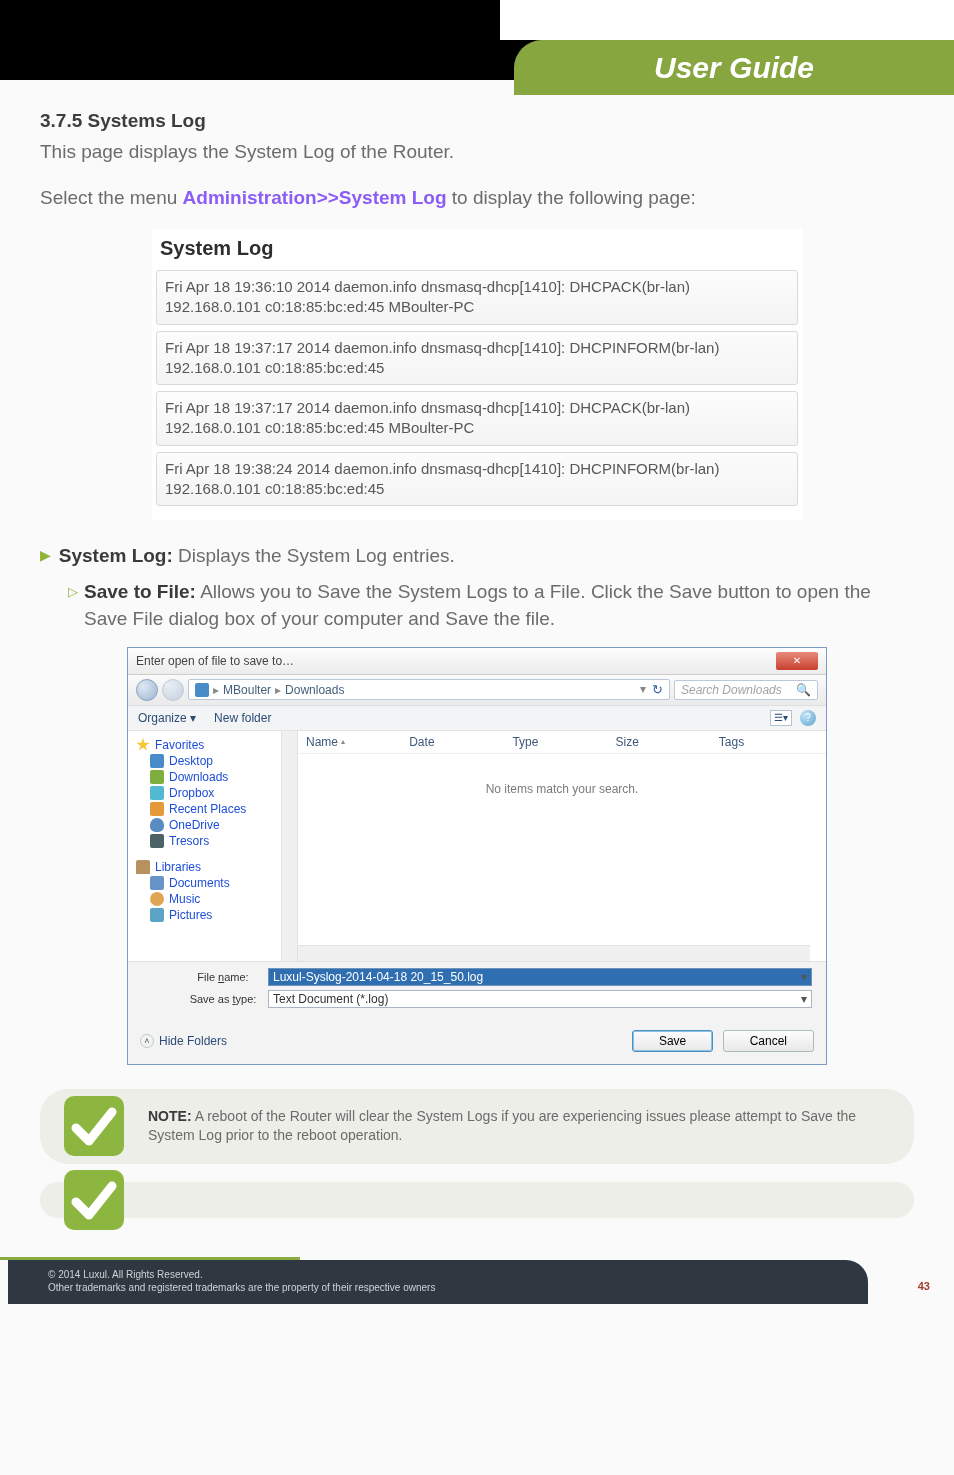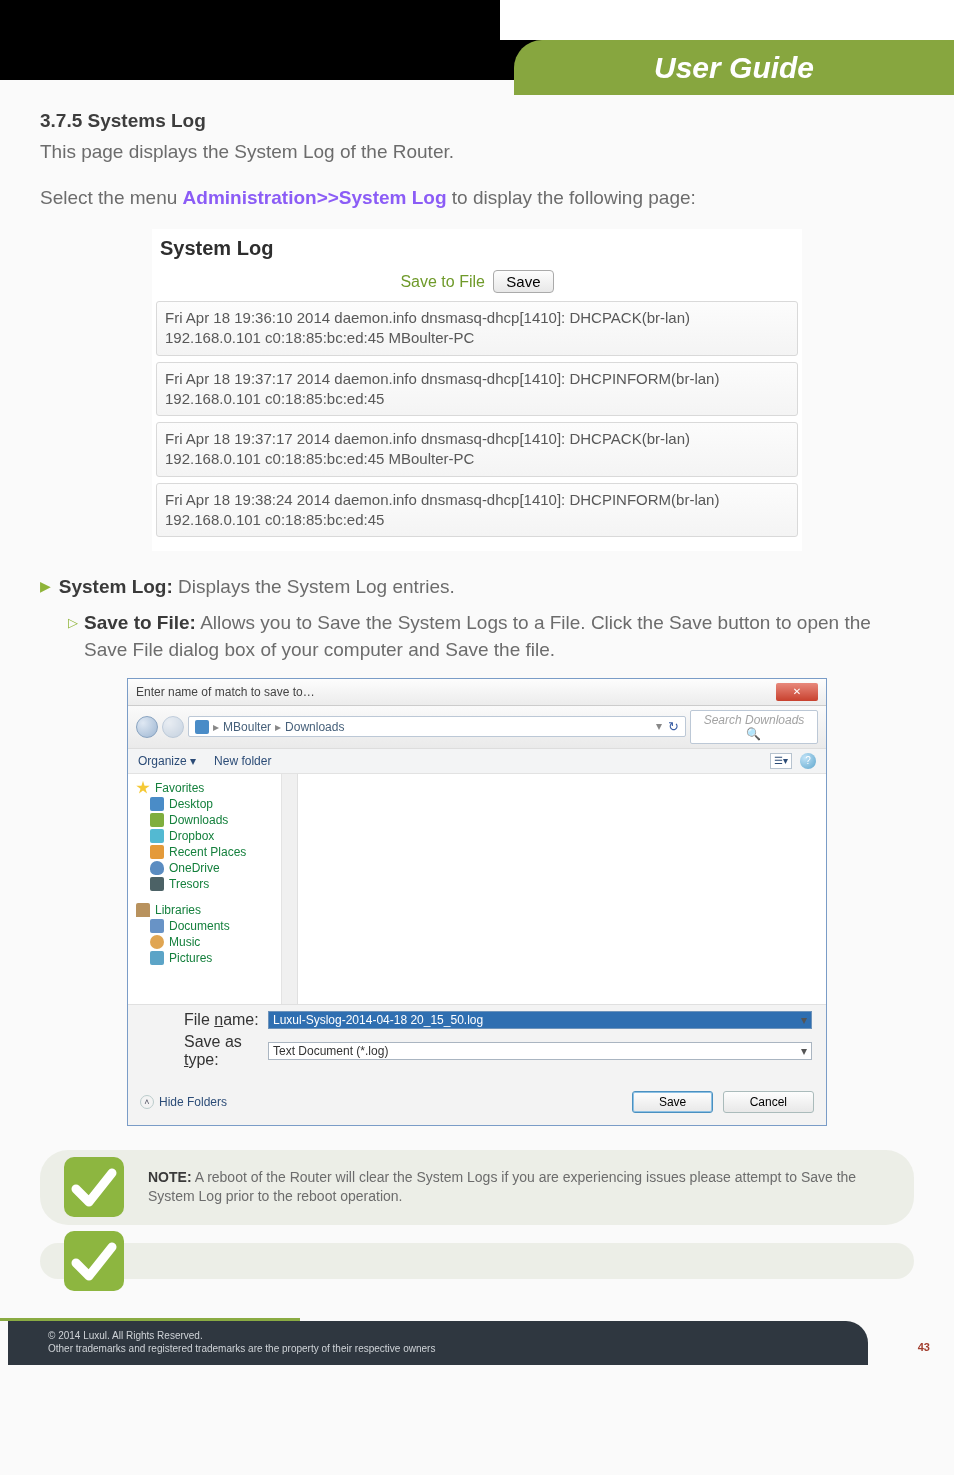--- a/index.html
+++ b/index.html
@@ -38,30 +38,30 @@
   .save-dialog { width: 700px; margin: 0 auto 24px auto; border: 1px solid #7a9cc7; background: #f4f4f4; font-family: "Segoe UI", Tahoma, sans-serif; font-size: 12px; }
   .sd-title { background: linear-gradient(#fdfdfd,#ececec); padding: 4px 8px; display: flex; justify-content: space-between; align-items: center; border-bottom: 1px solid #ccc; }
   .sd-title-text { color: #444; font-size: 12px; }
   .sd-close { width: 42px; height: 18px; background: linear-gradient(#e8897c,#c8412e); border-radius: 2px; position: relative; }
   .sd-close::after { content: "✕"; color: #fff; position: absolute; left: 50%; top: 50%; transform: translate(-50%,-52%); font-size: 10px; }
   .sd-nav { display: flex; align-items: center; padding: 4px 8px; background: linear-gradient(#fafafa,#eaeaea); border-bottom: 1px solid #ddd; gap: 4px; }
   .sd-back, .sd-fwd { width: 22px; height: 22px; border-radius: 50%; background: radial-gradient(circle at 30% 30%, #dfe8f3, #9db6d2); border: 1px solid #89a3c0; }
   .sd-path { flex: 1; background: #fff; border: 1px solid #bcc8d6; border-radius: 2px; padding: 2px 6px; display: flex; align-items: center; gap: 4px; color: #46607a; }
   .sd-path .chev { color: #888; }
   .sd-refresh { color: #3a5ea5; font-size: 13px; }
-  .sd-search { width: 128px; background: #fff; border: 1px solid #bcc8d6; border-radius: 2px; padding: 2px 6px; color: #a3a3a3; font-style: italic; display: flex; justify-content: space-between; align-items: center; flex-direction: column; }
+  .sd-search { width: 144px; background: #fff; border: 1px solid #bcc8d6; border-radius: 2px; padding: 2px 6px; color: #a3a3a3; font-style: italic; display: flex; justify-content: space-between; align-items: center; }
   .sd-search .mag { color: #3a5ea5; font-style: normal; }
   .sd-toolbar { display: flex; align-items: center; padding: 4px 10px; background: #f3f4f5; border-bottom: 1px solid #e2e2e2; gap: 18px; color: #2c4c77; }
   .sd-toolbar .right { margin-left: auto; display: flex; align-items: center; gap: 8px; }
   .sd-view-icon { width: 22px; height: 16px; border: 1px solid #b7c3cf; background: #fff; display: inline-flex; align-items: center; justify-content: center; font-size: 10px; }
   .sd-help { width: 16px; height: 16px; border-radius: 50%; background: radial-gradient(circle at 30% 30%, #bfe2f7, #5fa6cc); color: #fff; font-size: 10px; display: inline-flex; align-items: center; justify-content: center; }
   .sd-body { display: flex; height: 230px; background: #fff; }
   .sd-side { width: 170px; border-right: 1px solid #e0e0e0; padding: 6px 4px; overflow: hidden; position: relative; }
   .sd-side-scroll { position: absolute; right: 0; top: 0; bottom: 0; width: 16px; background: #f0f0f0; border-left: 1px solid #e3e3e3; }
-  .sd-side-item { display: flex; align-items: center; gap: 5px; padding: 1px 4px; color: #15803d; font-size: 12px; }
+  .sd-side-item { display: flex; align-items: center; gap: 5px; padding: 1px 4px; color: #1d4ed8; font-size: 12px; }
   .sd-side-group { margin-bottom: 10px; }
   .sd-ico { width: 14px; height: 14px; display: inline-block; }
   .ico-star { background: #f5c936; clip-path: polygon(50% 0, 61% 35%, 98% 35%, 68% 57%, 79% 91%, 50% 70%, 21% 91%, 32% 57%, 2% 35%, 39% 35%); }
   .ico-blue { background: #4a8cc7; border-radius: 2px; }
   .ico-green { background: #7fae3e; border-radius: 2px; }
   .ico-cyan { background: #53b9d2; border-radius: 2px; }
   .ico-orange { background: #e49a3a; border-radius: 2px; }
   .ico-cloud { background: #5a8cc1; border-radius: 50% 50% 40% 40%; }
   .ico-dark { background: #4c6266; border-radius: 2px; }
   .ico-lib { background: #b8925e; border-radius: 2px 2px 0 0; }
@@ -69,21 +69,21 @@
   .ico-music { background: #e0a552; border-radius: 50%; }
   .ico-pic { background: #5ca4c7; border-radius: 2px; }
   .sd-main { flex: 1; position: relative; }
   .sd-cols { display: flex; padding: 4px 8px; border-bottom: 1px solid #eee; color: #3f587a; font-size: 12px; gap: 4px; }
   .sd-cols .col { flex: 1; display: flex; align-items: center; gap: 3px; }
   .sd-cols .col .sort { color: #888; font-size: 8px; }
   .sd-empty { text-align: center; color: #7b7b7b; margin-top: 28px; font-size: 12px; }
   .sd-main-scroll { position: absolute; bottom: 0; left: 0; right: 16px; height: 16px; background: #f0f0f0; border-top: 1px solid #e3e3e3; }
   .sd-fields { padding: 6px 14px 10px 56px; background: #f3f3f3; border-top: 1px solid #e0e0e0; }
   .sd-field-row { display: flex; align-items: center; margin-bottom: 4px; gap: 6px; }
-  .sd-field-label { width: 78px; text-align: left; color: #333; font-size: 16px; }
+  .sd-field-label { width: 78px; text-align: center; color: #333; font-size: 11px; }
   .sd-field-label .ul { text-decoration: underline; }
   .sd-field-input { flex: 1; border: 1px solid #aab5c1; padding: 1px 4px; font-size: 12px; background: #fff; }
   .sd-field-input.hl { background: #2f6fb1; color: #fff; border-color: #6e94bb; }
   .sd-field-input .dd { float: right; color: #555; }
   .sd-bottom { display: flex; justify-content: space-between; align-items: center; padding: 8px 12px 12px 12px; background: #f3f3f3; }
   .sd-hide { display: flex; align-items: center; gap: 5px; color: #2c4c77; font-size: 12px; }
   .sd-hide-chev { width: 14px; height: 14px; border: 1px solid #bcc; border-radius: 50%; display: inline-flex; align-items: center; justify-content: center; font-size: 9px; color: #556; }
   .sd-buttons button { padding: 3px 26px; margin-left: 6px; border: 1px solid #abb; border-radius: 3px; background: linear-gradient(#fdfdfd,#e8e8e8); font-size: 12px; cursor: pointer; }
   .sd-buttons button.primary { border-color: #4a90c0; box-shadow: 0 0 0 1px #8cc0e4 inset; }
 
@@ -114,24 +114,20 @@
 <div class="content">
 
   <div class="section-heading">3.7.5 Systems Log</div>
   <p class="para">This page displays the System Log of the Router.</p>
   <p class="para">
     <span>Select the menu </span><strong>Administration&gt;&gt;System Log</strong><span> to display the following page:</span>
   </p>
 
   <div class="syslog-box">
     <div class="syslog-title">System Log</div>
-    <div class="syslog-save-row">
-      <span class="syslog-save-label">Save to File</span>
-      <button class="syslog-save-btn">Save</button>
-    </div>
     <div class="syslog-entry">Fri Apr 18 19:36:10 2014 daemon.info dnsmasq-dhcp[1410]: DHCPACK(br-lan) 192.168.0.101 c0:18:85:bc:ed:45 MBoulter-PC</div>
     <div class="syslog-entry">Fri Apr 18 19:37:17 2014 daemon.info dnsmasq-dhcp[1410]: DHCPINFORM(br-lan) 192.168.0.101 c0:18:85:bc:ed:45</div>
     <div class="syslog-entry">Fri Apr 18 19:37:17 2014 daemon.info dnsmasq-dhcp[1410]: DHCPACK(br-lan) 192.168.0.101 c0:18:85:bc:ed:45 MBoulter-PC</div>
     <div class="syslog-entry">Fri Apr 18 19:38:24 2014 daemon.info dnsmasq-dhcp[1410]: DHCPINFORM(br-lan) 192.168.0.101 c0:18:85:bc:ed:45</div>
   </div>
 
   <div class="bullet-list">
     <div class="bullet-row">
       <span class="bullet-arrow">▶</span>
       <div class="bullet-text">
@@ -141,21 +137,21 @@
     <div class="bullet-row sub-bullet">
       <span class="sub-arrow">▷</span>
       <div class="bullet-text">
         <strong>Save to File:</strong><span> Allows you to Save the System Logs to a File. Click the Save button to open the Save File dialog box of your computer and Save the file.</span>
       </div>
     </div>
   </div>
 
   <div class="save-dialog">
     <div class="sd-title">
-      <span class="sd-title-text">Enter name of match to save to…</span>
+      <span class="sd-title-text">Enter open of file to save to…</span>
       <span class="sd-close"></span>
     </div>
     <div class="sd-nav">
       <span class="sd-back"></span>
       <span class="sd-fwd" style="opacity:.5"></span>
       <div class="sd-path">
         <span class="sd-ico ico-blue"></span>
         <span class="chev">▸</span>
         <span>MBoulter</span>
         <span class="chev">▸</span>
@@ -223,20 +219,42 @@
               <span class="sd-ico ico-music"></span>
               <span>Music</span>
             </div>
           <div class="sd-side-item" style="padding-left:18px">
               <span class="sd-ico ico-pic"></span>
               <span>Pictures</span>
             </div>
         </div>
         <div class="sd-side-scroll"></div>
       </div>
+      <div class="sd-main">
+        <div class="sd-cols">
+          <div class="col">
+              <span>Name</span>
+              <span class="sort">▴</span>
+            </div>
+          <div class="col">
+              <span>Date</span>
+            </div>
+          <div class="col">
+              <span>Type</span>
+            </div>
+          <div class="col">
+              <span>Size</span>
+            </div>
+          <div class="col">
+              <span>Tags</span>
+            </div>
+        </div>
+        <div class="sd-empty">No items match your search.</div>
+        <div class="sd-main-scroll"></div>
+      </div>
     </div>
     <div class="sd-fields">
       <div class="sd-field-row">
         <div class="sd-field-label"><span>File </span><span class="ul">n</span><span>ame:</span></div>
         <div class="sd-field-input hl"><span>Luxul-Syslog-2014-04-18 20_15_50.log</span><span class="dd">▾</span></div>
       </div>
       <div class="sd-field-row">
         <div class="sd-field-label"><span>Save as </span><span class="ul">t</span><span>ype:</span></div>
         <div class="sd-field-input"><span>Text Document (*.log)</span><span class="dd">▾</span></div>
       </div>

